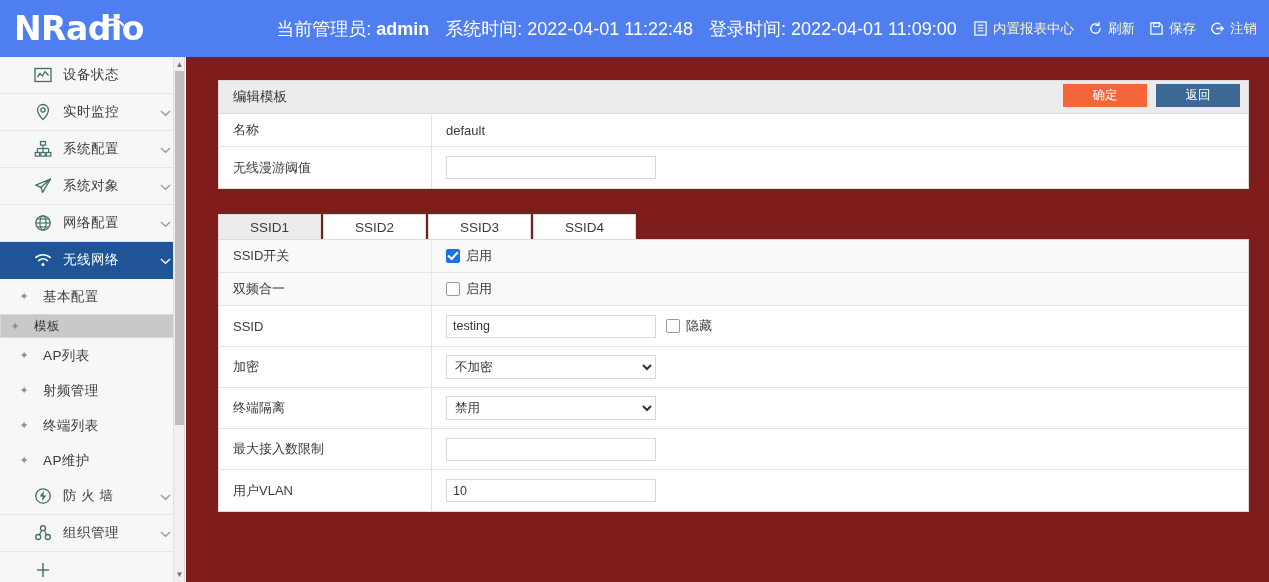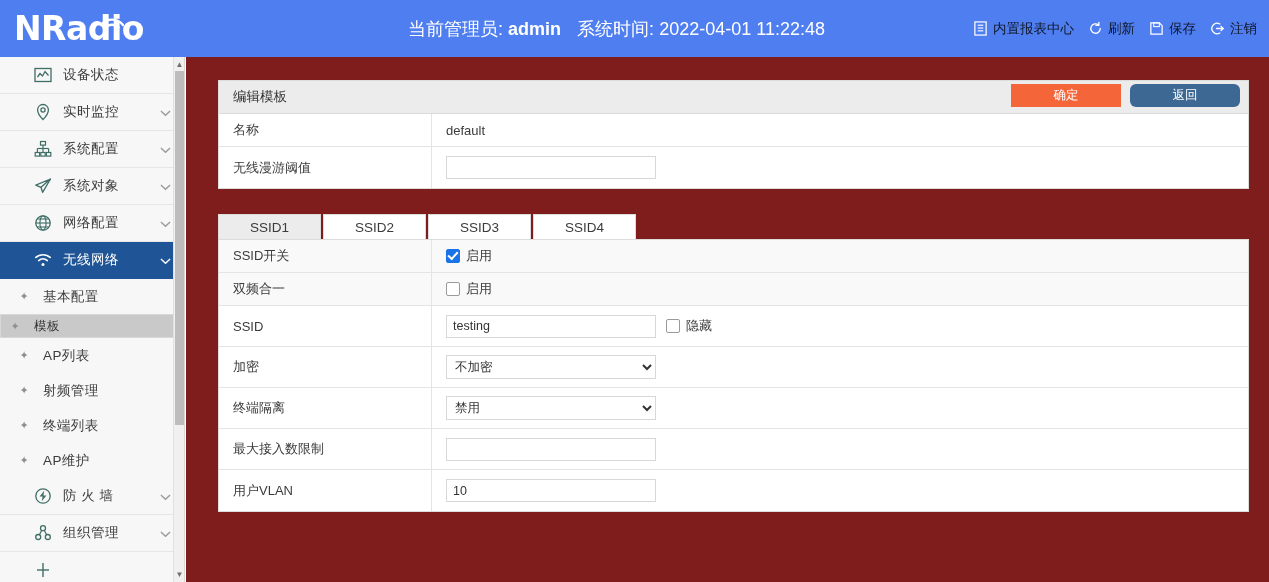--- a/index.html
+++ b/index.html
@@ -31,21 +31,21 @@
   }
   .logo-wifi { position:absolute; left: 99px; top: 5px; }
   .header-center {
     flex: 1; display:flex; align-items:center; justify-content:center;
     gap: 16px; color:#ffffff; font-size: 18px; white-space: nowrap;
     padding-left: 60px;
   }
   .header-center .hc-admin { font-weight: bold; }
   .header-right {
     display:flex; align-items:flex-end; gap: 14px;
-    padding-right: 12px; color:#0f172a; font-size: 13.5px; white-space: nowrap;
+    padding-right: 12px; color:#fef9c3; font-size: 13.5px; white-space: nowrap;
   }
   .hr-item { display:flex; align-items:center; gap:5px; cursor:pointer; }
   .hr-item svg { display:block; }
 
   
   .sidebar {
     position:absolute; top:57px; left:0;
     width: 185px; height: 525px;
     background:#f7f7f7;
     border-right: 1px solid #d7d7d7;
@@ -105,25 +105,25 @@
     border-right:1px solid #e4e4e4;
   }
   .tcell-val { flex:1; display:flex; align-items:center; padding-left: 14px; font-size: 13px; color:#3b3b3b; gap: 10px; }
 
   .panel-head {
     display:flex; align-items:center; height: 33px;
     background:#ececec; border-bottom:1px solid #dcdcdc; position:relative;
   }
   .panel-head .ph-title { padding-left: 14px; font-size: 13.5px; color:#333; }
   .ph-buttons { position:absolute; right: 8px; top: 3px; display:flex; gap: 9px; }
-  .btn { width: 110px; height: 23px; border:none; color:#ffffff; font-size: 12.5px;
+  .btn { width: 84px; height: 23px; border:none; color:#ffffff; font-size: 12.5px;
          cursor:pointer; font-family:"Liberation Sans", sans-serif; display:flex;
          align-items:center; justify-content:center; }
   .btn-primary { background:#f4653a; }
-  .btn-secondary { background:#3c6893;border-radius:6px; }
+  .btn-secondary { background:#3c6893; }
 
   .row-tall { min-height: 41px; }
 
   .inp {
     width: 210px; height: 23px; border:1px solid #d8d8d8; background:#ffffff;
     font-size: 12.5px; padding: 0 6px; color:#333;
     font-family:"Liberation Sans", sans-serif; outline:none;
   }
   .sel {
     width: 210px; height: 24px; border:1px solid #d8d8d8; background:#ffffff;
@@ -174,20 +174,24 @@
 
     <div class="header-center">
       <span>
         <span>当前管理员:</span>
         <span class="hc-admin">admin</span>
       </span>
       <span>
         <span>系统时间:</span>
         <span>2022-04-01 11:22:48</span>
       </span>
+      <span>
+        <span>登录时间:</span>
+        <span>2022-04-01 11:09:00</span>
+      </span>
     </div>
 
     <div class="header-right">
       <div class="hr-item">
         <span>
           <svg width="15" height="15" viewBox="0 0 16 16">
             <rect x="2" y="1" width="12" height="14" fill="none" stroke="#fff" stroke-width="1.3"></rect>
             <line x1="5" y1="4.5" x2="11" y2="4.5" stroke="#fff" stroke-width="1.2"></line>
             <line x1="5" y1="7.5" x2="11" y2="7.5" stroke="#fff" stroke-width="1.2"></line>
             <line x1="5" y1="10.5" x2="11" y2="10.5" stroke="#fff" stroke-width="1.2"></line>

